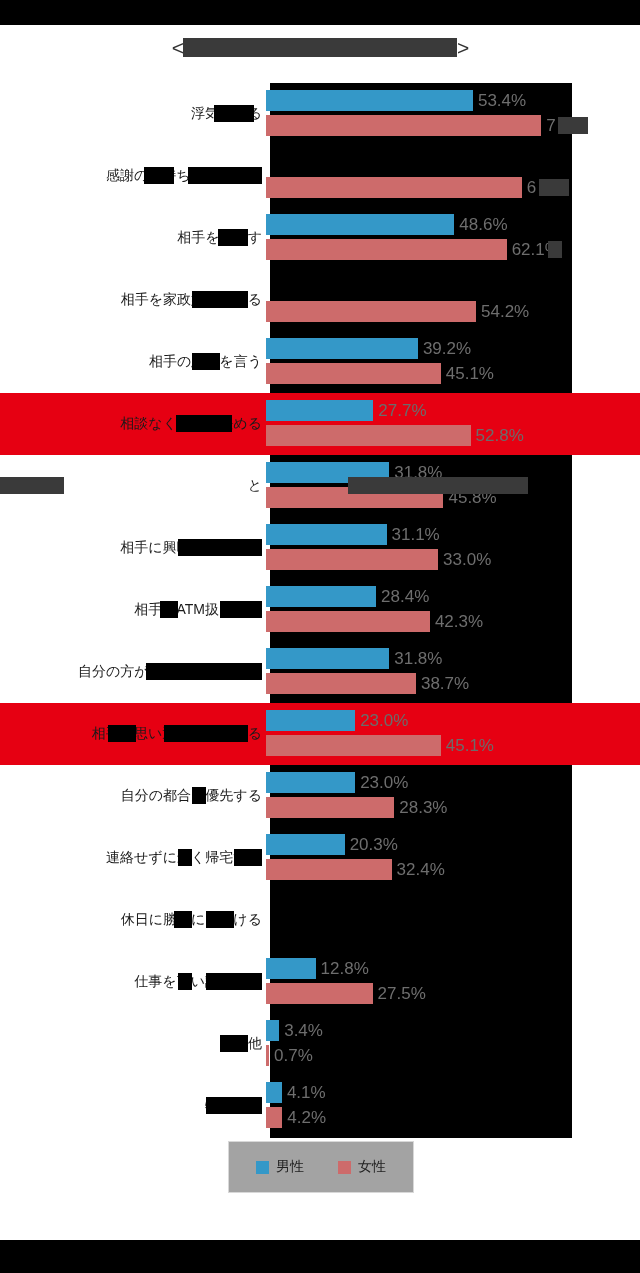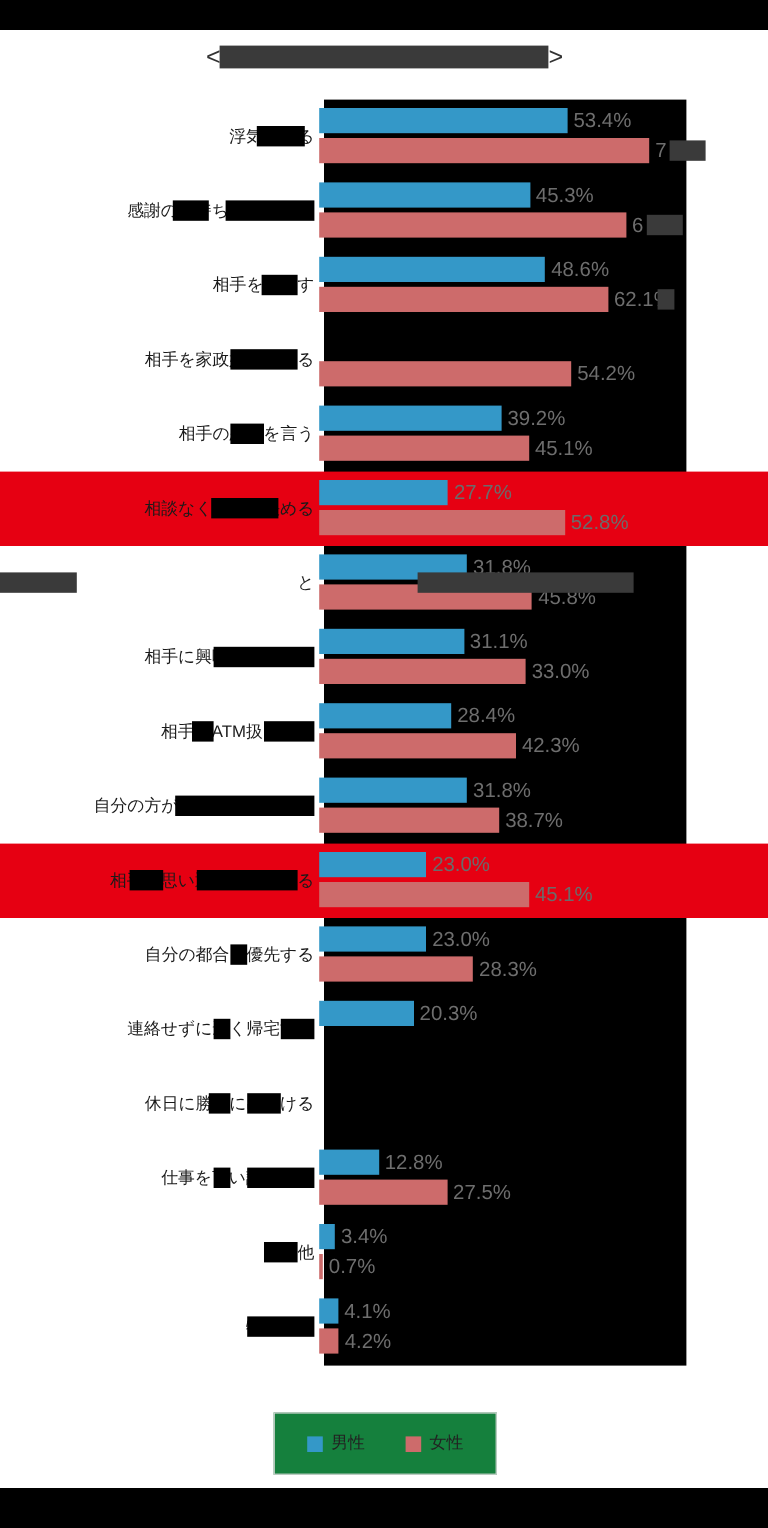--- a/index.html
+++ b/index.html
@@ -103,23 +103,23 @@
     position:absolute;
     background:#000000;
     z-index:4;
     pointer-events:none;
   }
   .redact.gray{background:#3a3a3a;}
 
   
   #legend{
     position:absolute;
-    left:228px;top:1152px;
+    left:228px;top:1116px;
     width:186px;height:52px;
-    background:#15803d;
+    background:#a3a3a3;
     border:1px solid #d8d8d8;
     box-sizing:border-box;
     display:flex;align-items:center;justify-content:center;
     gap:34px;
   }
   .leg-item{display:flex;align-items:center;gap:7px;}
   .swatch{width:13px;height:13px;display:block;}
   .swatch.male{background:#3498c8;}
   .swatch.female{background:#cd6b6b;}
   .leg-label{font-size:14px;color:#222;}
@@ -149,24 +149,20 @@
             <span class="bar female" style="width: 275.125px;"></span>
             <span class="val">7  %</span>
           </div>
         </div>
         <div class="redact" style="left: 214px; top: 22px; width: 40px; height: 17px;"></div>
         <div class="redact gray" style="left: 558.125px; top: 34px; width: 30px; height: 17px;"></div>
       </div>
       <div class="row">
         <div class="row-label"><span>感謝の気持ちを持たない</span></div>
         <div class="bars">
-          <div class="barline male">
-            <span class="bar male" style="width: 175.537px;"></span>
-            <span class="val">45.3%</span>
-          </div>
           <div class="barline female">
             <span class="bar female" style="width: 255.75px;"></span>
             <span class="val">6  %</span>
           </div>
         </div>
         <div class="redact" style="left: 188px; top: 22px; width: 74px; height: 17px;"></div>
         <div class="redact" style="left: 144px; top: 22px; width: 30px; height: 17px;"></div>
         <div class="redact gray" style="left: 538.75px; top: 34px; width: 30px; height: 17px;"></div>
       </div>
       <div class="row">
@@ -310,20 +306,24 @@
           </div>
         </div>
         <div class="redact" style="left: 192px; top: 22px; width: 14px; height: 17px;"></div>
       </div>
       <div class="row">
         <div class="row-label"><span>連絡せずに遅く帰宅する</span></div>
         <div class="bars">
           <div class="barline male">
             <span class="bar male" style="width: 78.6625px;"></span>
             <span class="val">20.3%</span>
+          </div>
+          <div class="barline female">
+            <span class="bar female" style="width: 125.55px;"></span>
+            <span class="val">32.4%</span>
           </div>
         </div>
         <div class="redact" style="left: 234px; top: 22px; width: 28px; height: 17px;"></div>
         <div class="redact" style="left: 178px; top: 22px; width: 14px; height: 17px;"></div>
       </div>
       <div class="row">
         <div class="row-label"><span>休日に勝手に出掛ける</span></div>
         <div class="redact" style="left: 206px; top: 22px; width: 28px; height: 17px;"></div>
         <div class="redact" style="left: 174px; top: 22px; width: 18px; height: 17px;"></div>
       </div>

